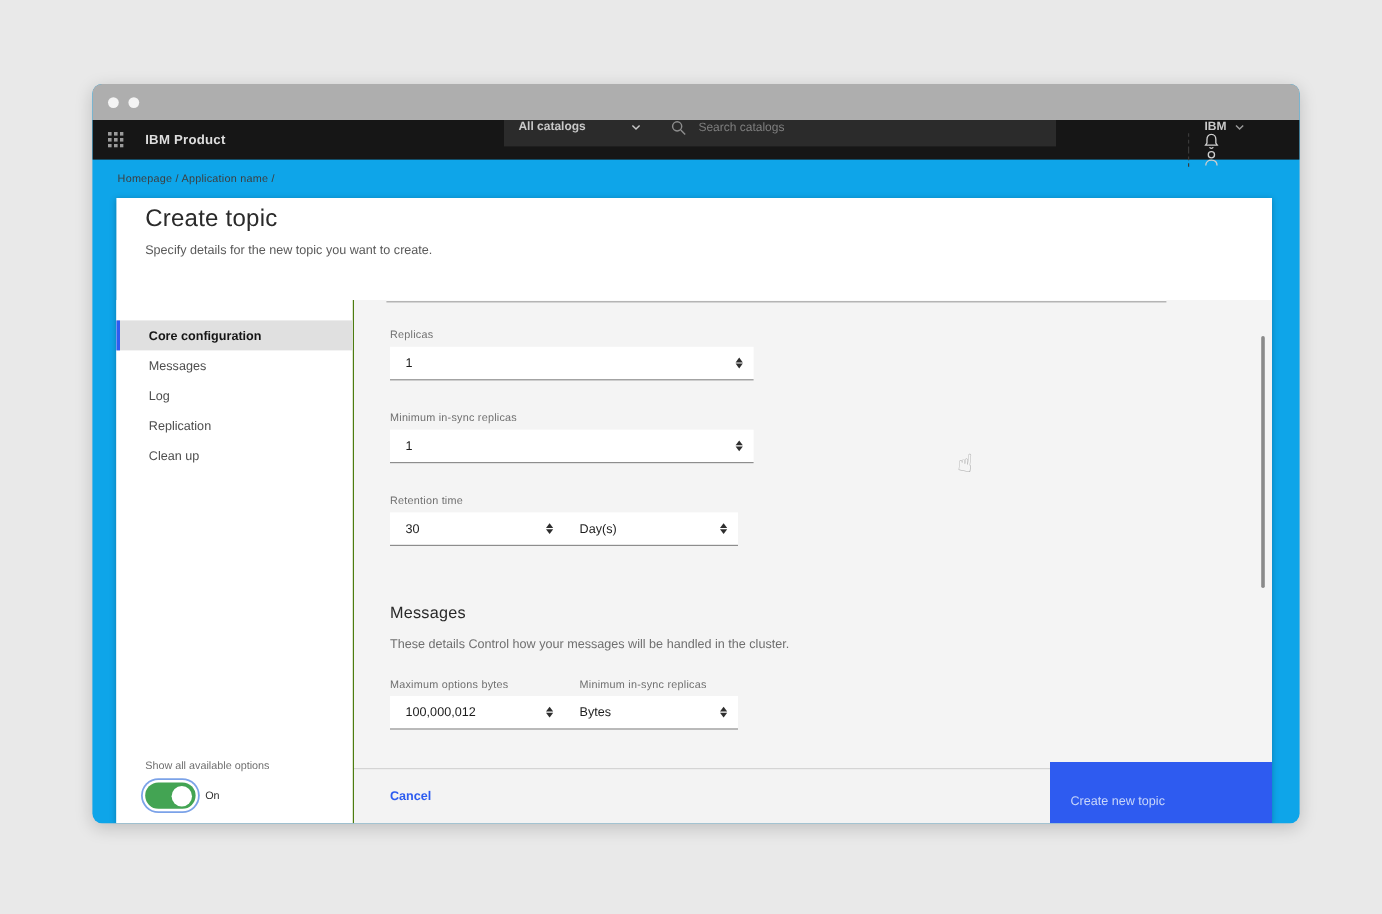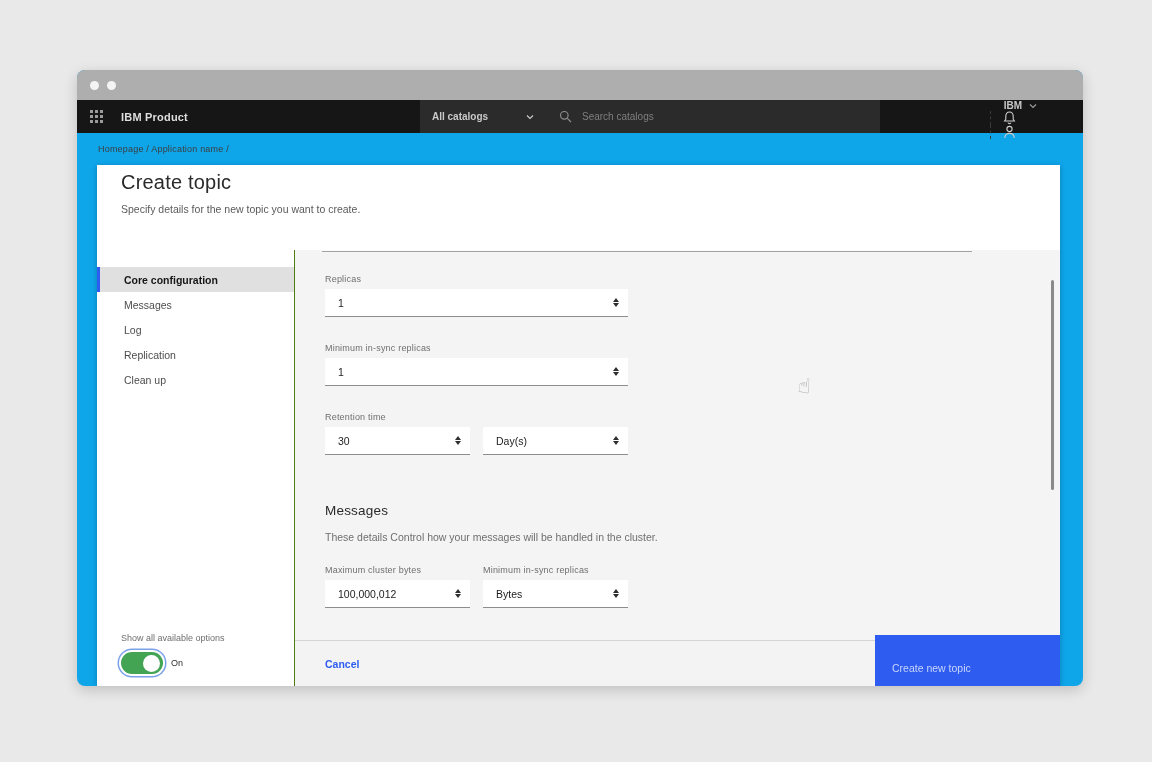--- a/index.html
+++ b/index.html
@@ -12,21 +12,21 @@
   .window { position:absolute; left:77px; top:70px; width:1006px; height:616px;
             border-radius:8px; overflow:hidden; background:#0ea5e9;
             box-shadow:0 4px 14px rgba(0,0,0,.18); }
   .titlebar { height:30px; background:#aeaeae; display:flex; align-items:center; padding-left:13px; }
   .dot { width:9px; height:9px; border-radius:50%; background:#f4f4f4; margin-right:8px; }
 
   
   .topbar { height:33px; background:#161616; display:flex; align-items:stretch; position:relative; color:#d8d8d8; }
   .grid-btn { width:38px; display:flex; align-items:center; justify-content:center; }
   .brand { display:flex; align-items:center; font-size:11px; font-weight:bold; color:#dedede; letter-spacing:.2px; padding-left:6px; }
-  .mid-band { position:absolute; left:343px; top:0; height:33px; width:460px; background:#2b2b2b; display:flex; align-items:center; }
+  .mid-band { position:absolute; left:343px; top:0; height:22px; width:460px; background:#2b2b2b; display:flex; align-items:flex-start; }
   .catalog-dd { width:126px; display:flex; align-items:center; justify-content:space-between; padding:0 12px; font-size:10px; font-weight:bold; color:#c9c9c9; cursor:pointer; }
   .band-divider { border-left:1px dashed #5e5e5e; margin:4px 0; }
   .searchbox { flex:1; display:flex; align-items:center; padding:0 12px; gap:10px; }
   .searchbox input { background:transparent; border:none; outline:none; color:#9a9a9a; font-size:10px; width:100%; font-family:"Liberation Sans",sans-serif; }
   .searchbox input::placeholder { color:#7f7f7f; }
   .right-zone { margin-left:auto; display:flex; align-items:stretch;flex-direction:column; }
   .ibm-dd { display:flex; align-items:center; gap:7px; font-size:10px; font-weight:bold; color:#c9c9c9; padding:0 46px 0 14px; cursor:pointer; }
   .icon-btn { width:38px; display:flex; align-items:center; justify-content:center; cursor:pointer; border-left:1px dashed #3a3a3a; }
   .chev { width:8px; height:8px; display:inline-block; }
 
@@ -62,21 +62,21 @@
   .input-wrap { position:relative; background:#fff; border-bottom:1px solid #8d8d8d; height:28px; }
   .input-wrap input { width:100%; height:100%; border:none; outline:none; background:transparent; padding:0 26px 0 13px; font-size:10.5px; color:#1d1d1d; font-family:"Liberation Sans",sans-serif; }
   .w-full { width:303px; }
   .w-half { width:145px; }
   .stepper { position:absolute; right:9px; top:0; height:100%; display:flex; flex-direction:column; justify-content:center; gap:1px; cursor:pointer; }
   .tri-up { width:0; height:0; border-left:3.5px solid transparent; border-right:3.5px solid transparent; border-bottom:4.5px solid #2e2e2e; }
   .tri-dn { width:0; height:0; border-left:3.5px solid transparent; border-right:3.5px solid transparent; border-top:4.5px solid #2e2e2e; }
   .mt-label1 { margin-top:24px; }
   .mt-input { margin-top:5px; }
   .mt-label { margin-top:26px; }
-  .row2 { display:flex; gap:13px; }
+  .row2 { display:flex; }
   .section-head { margin-top:48px; font-size:13.5px; color:#2a2a2a; letter-spacing:.2px; }
   .section-desc { margin-top:13px; font-size:10.5px; color:#6f6f6f; }
   .mt-labels2 { margin-top:22px; display:flex; gap:13px; }
   .mt-labels2 .f-label { width:145px; }
   .sliver { margin-top:16px; width:60px; height:4px; overflow:hidden; font-size:9px; color:#9a9a9a; }
 
   
   .footer { position:absolute; left:198px; right:0; bottom:0; height:46px; background:#f3f3f3; border-top:1px solid #d4d4d4; display:flex; align-items:center; padding-left:30px; }
   .cancel-link { font-size:10.5px; font-weight:bold; color:#2d5cf0; cursor:pointer; }
   .submit-btn { position:absolute; right:0; bottom:0; width:185px; height:51px; background:#2e5bf0; border:none; cursor:pointer;
@@ -247,21 +247,21 @@
                   <span class="tri-up"></span>
                   <span class="tri-dn"></span>
                 </div>
             </div>
           </div>
 
           <div class="section-head">Messages</div>
           <div class="section-desc">These details Control how your messages will be handled in the cluster.</div>
 
           <div class="mt-labels2">
-            <div class="f-label">Maximum cluster bytes</div>
+            <div class="f-label">Maximum options bytes</div>
             <div class="f-label">Minimum in-sync replicas</div>
           </div>
           <div class="row2 mt-input">
             <div class="input-wrap w-half">
               <input type="text" value="100,000,012" style="">
               <div class="stepper">
                   <span class="tri-up"></span>
                   <span class="tri-dn"></span>
                 </div>
             </div>

